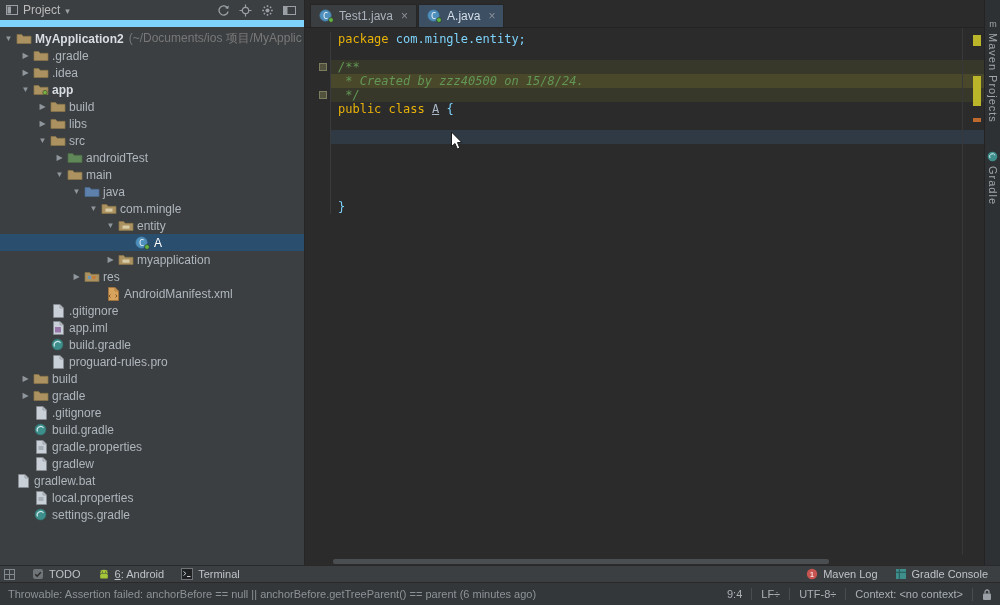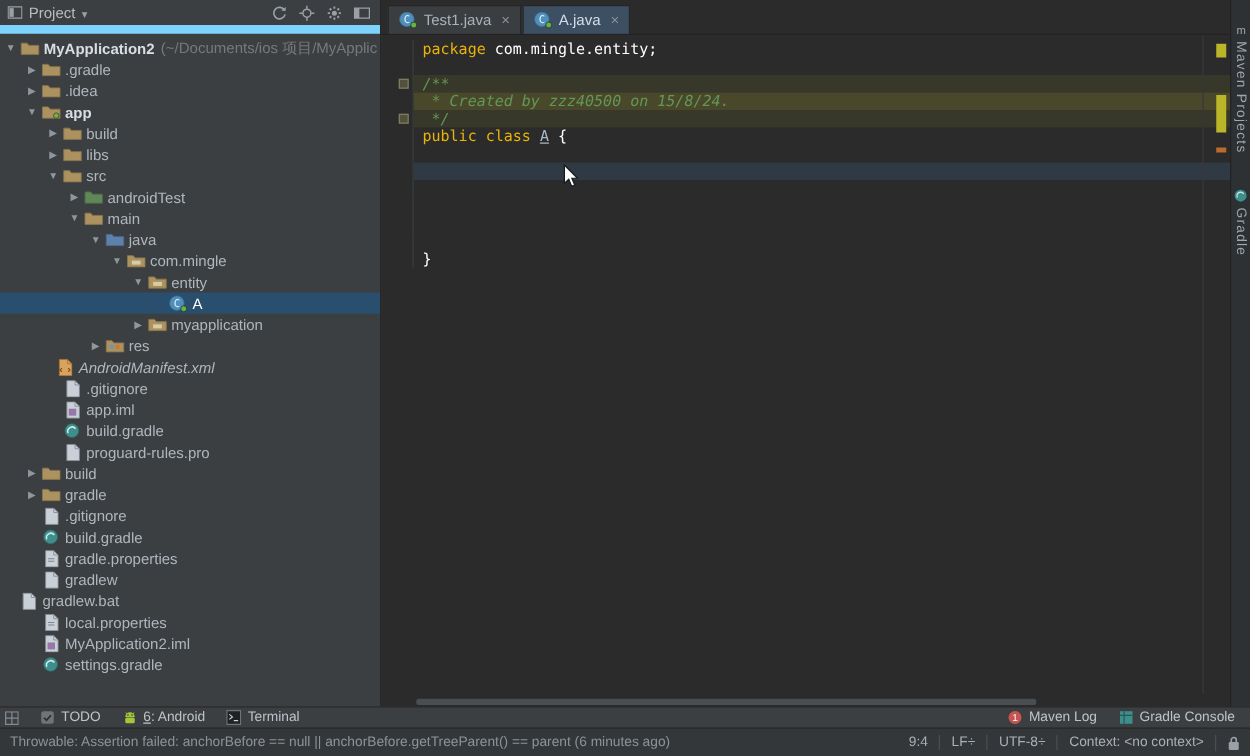--- a/index.html
+++ b/index.html
@@ -35,21 +35,21 @@
   .editor-body{position:relative;flex:1;font-family:"DejaVu Sans Mono","Liberation Mono",monospace;font-size:12px;}
   .code-lines{position:absolute;top:4px;left:0;right:0;}
   .line{display:flex;height:14px;line-height:14px;}
   .gutter-cell{width:26px;flex:0 0 26px;border-right:1px solid #393C3E;position:relative;}
   .fold-marker{position:absolute;right:3px;top:3px;width:8px;height:8px;background:#51513D;border:1px solid #7C7C5E;}
   .line-text{flex:1;padding-left:7px;white-space:pre;color:#A9B7C6;}
   .band-light .line-text{background:#37372A;}
   .band-strong .line-text{background:#4A482B;}
   .caret-line .line-text{background:#303A44;}
   .tk-kw{color:#eab308;}
-  .tk-plain{color:#ffffff;}
+  .tk-plain{color:#7dd3fc;}
   .tk-doc{color:#629755;font-style:italic;}
   .tk-class-ref{color:#A9B7C6;text-decoration:underline;}
   .margin-guide{position:absolute;left:657px;top:0;bottom:10px;width:1px;background:#36383A;}
   .stripe{position:absolute;right:2px;top:2px;bottom:10px;width:10px;}
   .stripe .mark{position:absolute;left:1px;width:8px;}
   .hscroll{position:absolute;left:27px;right:16px;bottom:1px;height:5px;}
   .hthumb{position:absolute;left:1px;width:78%;height:100%;background:#4B4E50;border-radius:2px;}
   .cursor{position:absolute;left:145px;top:103px;z-index:5;}
 
   
@@ -258,21 +258,21 @@
             <span class="tree-arrow">▶</span>
             <span class="icon">
               <svg width="16" height="13" viewBox="0 0 16 13">
                 <path d="M1 2.5 h4.6 l1.5 1.8 h7.9 v7.2 h-14 z" fill="#AB9260" stroke="#8A7549" stroke-width="0.7"></path>
                 <rect x="4" y="6" width="3" height="3" fill="#6897BB"></rect>
                 <rect x="8.5" y="6" width="3" height="3" fill="#CC7832"></rect>
               </svg>
             </span>
             <span class="tree-label">res</span>
           </div>
-          <div class="tree-row" style="padding-left: 30px; font-style: italic;">
+          <div class="tree-row" style="padding-left: 91px;">
             <span class="tree-arrow"></span>
             <span class="icon">
               <svg width="12" height="14" viewBox="0 0 12 14">
                 <path d="M1.5 0.5 h6.5 l3.5 3.5 v9.5 h-10 z" fill="#D8A35C" stroke="#A87436" stroke-width="0.7"></path>
                 <path d="M8 0.5 v3.5 h3.5" fill="none" stroke="#A87436" stroke-width="0.7"></path>
                 <path d="M3.5 7.5 l-1.5 1.5 1.5 1.5 M8.5 7.5 l1.5 1.5 -1.5 1.5" stroke="#7A4E1C" stroke-width="0.9" fill="none"></path>
               </svg>
             </span>
             <span class="tree-label">AndroidManifest.xml</span>
           </div>
@@ -389,31 +389,20 @@
           <div class="tree-row" style="padding-left: 19px;">
             <span class="tree-arrow"></span>
             <span class="icon">
               <svg width="12" height="14" viewBox="0 0 12 14">
                 <path d="M1.5 0.5 h6.5 l3.5 3.5 v9.5 h-10 z" fill="#C9D0D8" stroke="#868D94" stroke-width="0.7"></path>
                 <path d="M8 0.5 v3.5 h3.5" fill="none" stroke="#868D94" stroke-width="0.7"></path>
                 <path d="M3.5 7 h5 M3.5 9 h5" stroke="#7C858D" stroke-width="0.9"></path>
               </svg>
             </span>
             <span class="tree-label">local.properties</span>
-          </div>
-          <div class="tree-row" style="padding-left: 19px;">
-            <span class="tree-arrow"></span>
-            <span class="icon">
-              <svg width="12" height="14" viewBox="0 0 12 14">
-                <path d="M1.5 0.5 h6.5 l3.5 3.5 v9.5 h-10 z" fill="#C9D0D8" stroke="#868D94" stroke-width="0.7"></path>
-                <path d="M8 0.5 v3.5 h3.5" fill="none" stroke="#868D94" stroke-width="0.7"></path>
-                <rect x="3" y="6" width="6" height="5.5" fill="#9876AA"></rect>
-              </svg>
-            </span>
-            <span class="tree-label">MyApplication2.iml</span>
           </div>
           <div class="tree-row" style="padding-left: 19px;">
             <span class="tree-arrow"></span>
             <span class="icon">
               <svg width="13" height="13" viewBox="0 0 13 13">
                 <circle cx="6.5" cy="6.5" r="5.5" fill="#3E8E8C" stroke="#2E6D6B" stroke-width="0.6"></circle>
                 <path d="M3.5 8.5 a3.5 3.5 0 0 1 6 -3.5" fill="none" stroke="#CFE8E8" stroke-width="1.2"></path>
               </svg>
             </span>
             <span class="tree-label">settings.gradle</span>

